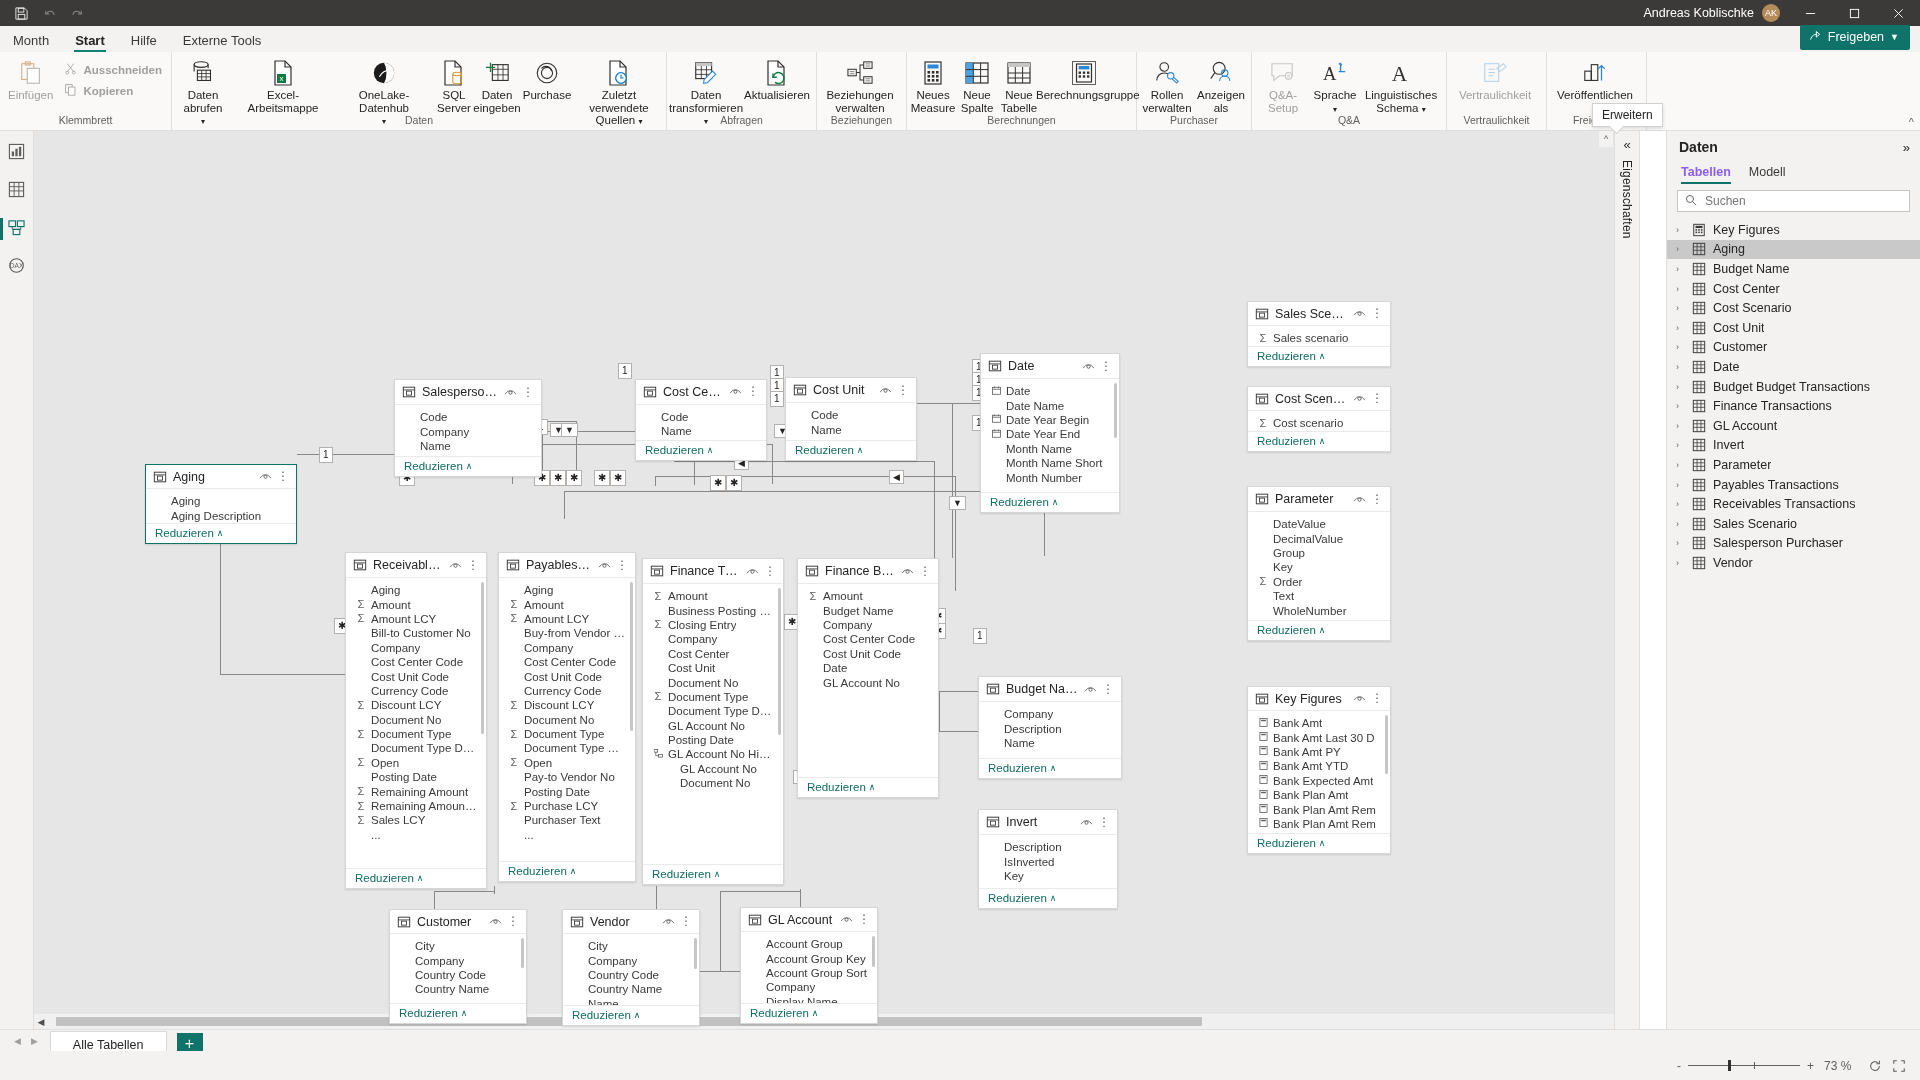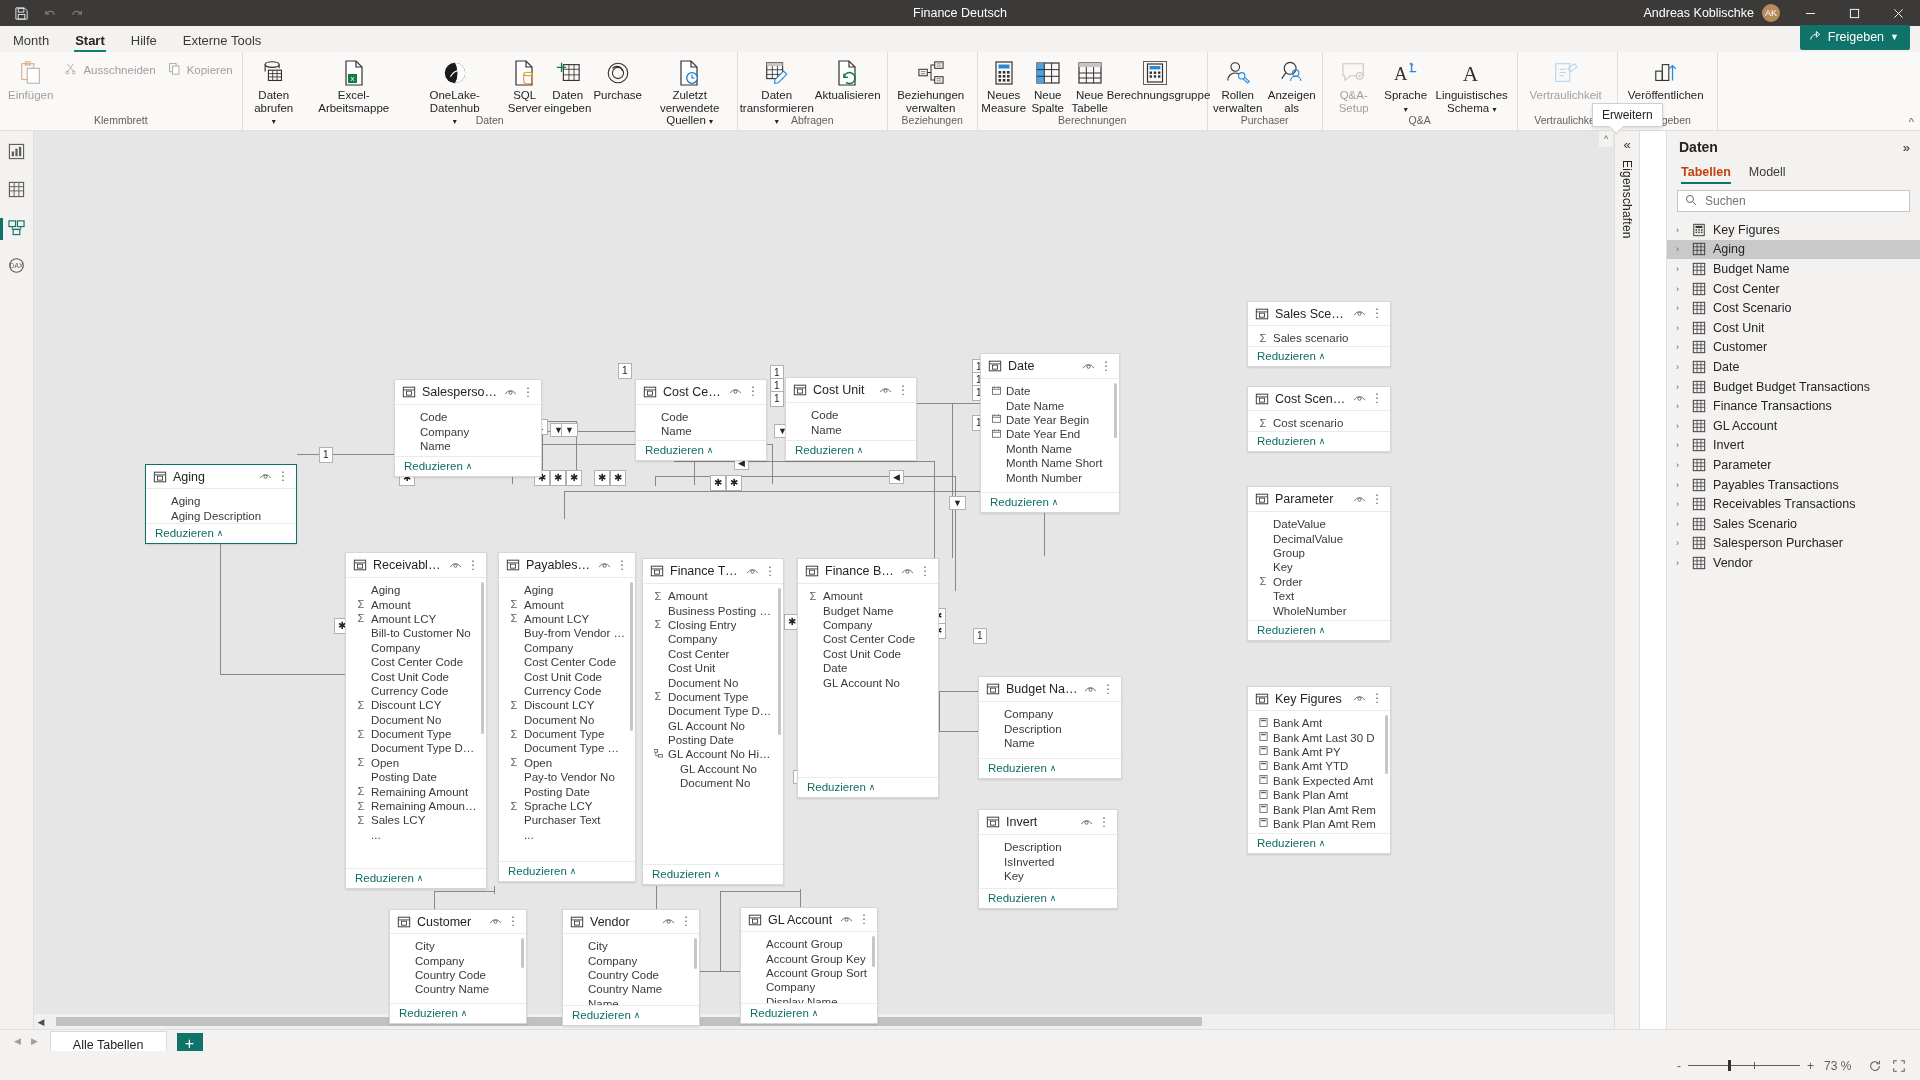--- a/index.html
+++ b/index.html
@@ -92,21 +92,21 @@
   }
   .ritem.disabled { color: #a19f9d; }
   .ritem .ic { height: 32px; display: flex; align-items: center; justify-content: center; }
   .ritem .lb { font-size: 11.5px; line-height: 12.5px; max-width: 96px; }
   .ritem .lb .chev { font-size: 8px; }
   .ritem-small {
     display: flex; align-items: center; gap: 6px;
     padding: 3px 6px; font-size: 11.5px; color: #a19f9d;
   }
   .clip-group { display: flex; align-items: flex-start; padding-top: 3px; }
-  .clip-col { display: flex; flex-direction: row; padding-top: 4px; }
+  .clip-col { display: flex; flex-direction: column; padding-top: 4px; font-weight: bold; }
   .ribbon-collapse {
     position: absolute; right: 6px; bottom: 2px; color: #605e5c; font-size: 11px;
   }
 
   
   .tooltip {
     position: absolute; background: #ffffff; border: 1px solid #d2d0ce;
     box-shadow: 0 1.6px 3.6px rgba(0,0,0,.13); padding: 4px 9px;
     font-size: 12px; color: #252423; z-index: 60; white-space: nowrap;
   }
@@ -224,21 +224,21 @@
     background: #f3f2f1; border-left: 1px solid #e1dfdd;
     display: flex; flex-direction: column;
   }
   .dp-head {
     display: flex; align-items: center; padding: 8px 10px 6px 12px;
   }
   .dp-title { font-size: 14px; font-weight: 600; color: #252423; }
   .dp-expand { margin-left: auto; color: #252423; font-size: 13px; }
   .dp-tabs { display: flex; gap: 18px; padding: 4px 14px 0 14px; }
   .dp-tab { font-size: 12.5px; color: #3b3a39; padding-bottom: 5px; position: relative; }
-  .dp-tab.active { font-weight: 600; color: #c2410c; }
+  .dp-tab.active { font-weight: 600; color: #8b5cf6; }
   .dp-tab.active::after {
     content: ""; position: absolute; left: 0; right: 0; bottom: 0; height: 2.5px; background: #0f7369;
   }
   .dp-search {
     margin: 6px 10px 4px 10px; background: #ffffff; border: 1px solid #c8c6c4;
     height: 22px; display: flex; align-items: center; gap: 6px; padding: 0 7px;
   }
   .dp-search input {
     border: none; outline: none; font-size: 12px; color: #605e5c;
     background: transparent; width: 100%; font-family: "Liberation Sans", sans-serif;
@@ -304,21 +304,20 @@
             <path d="M4 5v3.6h3.6" fill="none" stroke="currentColor" stroke-width="1.1"></path>
           </svg>
       </div>
       <div class="tb-ico dim">
         <svg width="15" height="15" viewBox="0 0 16 16">
             <path d="M12 8.5c-3-4-8-4-9 1" fill="none" stroke="currentColor" stroke-width="1.1"></path>
             <path d="M12 5v3.6H8.4" fill="none" stroke="currentColor" stroke-width="1.1"></path>
           </svg>
       </div>
     </div>
-    <div class="tb-title">Finance Deutsch</div>
     <div class="tb-right">
       <div class="tb-user">
         <span>Andreas Koblischke</span>
         <span class="avatar">AK</span>
       </div>
       <div class="wbtn">
         <svg width="11" height="11" viewBox="0 0 12 12">
             <path d="M1 6h10" stroke="currentColor" stroke-width="1"></path>
           </svg>
       </div>
@@ -1189,21 +1188,21 @@
             <div class="fld">
               <span class="sig"></span>
               <span class="nm">Pay-to Vendor No</span>
             </div>
             <div class="fld">
               <span class="sig"></span>
               <span class="nm">Posting Date</span>
             </div>
             <div class="fld">
               <span class="sig">Σ</span>
-              <span class="nm">Sprache LCY</span>
+              <span class="nm">Purchase LCY</span>
             </div>
             <div class="fld">
               <span class="sig"></span>
               <span class="nm">Purchaser Text</span>
             </div>
             <div class="fld">
               <span class="sig"></span>
               <span class="nm">...</span>
             </div>
             <div class="scrollthumb" style="height: 148.5px;"></div>

